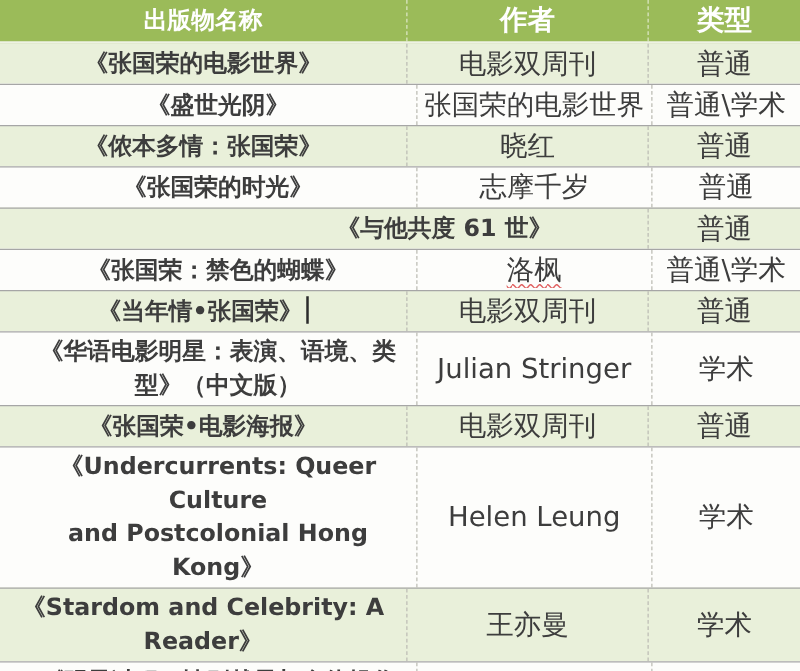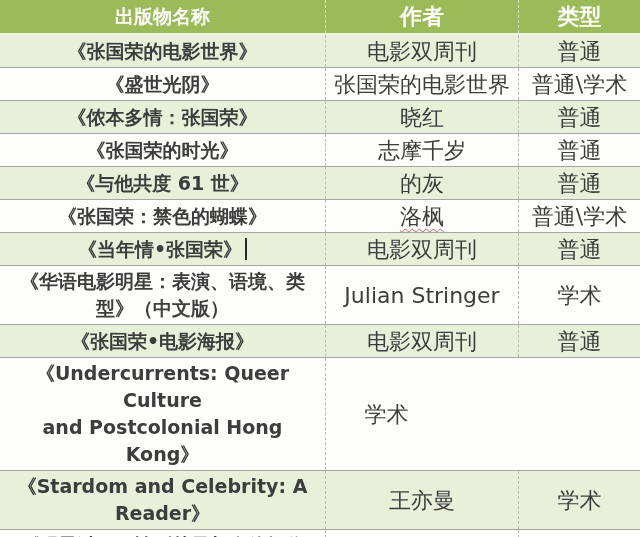--- a/index.html
+++ b/index.html
@@ -23,21 +23,21 @@
   }
   .row {
     display: flex;
     min-height: 32px;
     align-items: stretch;
   }
   .row.body + .row.body {
     border-top: 1px solid var(--row-border, #a6a6a6);
   }
   .row.shaded { background: var(--row-shaded-bg, #e9f0da); justify-content: flex-end; }
-  .row.plain  { background: var(--row-plain-bg, #fdfdfb); }
+  .row.plain  { background: var(--row-plain-bg, #fdfdfb); padding-left: 16px; }
   .row.header {
     background: var(--header-bg, #9bbb59);
     color: var(--header-text, #ffffff);
     font-weight: bold;
     font-size: 20px;
     min-height: 33px;
     border-bottom: 2px solid #eef2e4;
   }
   .cell {
     box-sizing: border-box;
@@ -109,21 +109,20 @@
           <div class="cell c-author"><span>晓红</span></div>
           <div class="cell c-type"><span>普通</span></div>
         </div>
         <div class="row body plain">
           <div class="cell c-name"><span>《张国荣的时光》</span></div>
           <div class="cell c-author"><span>志摩千岁</span></div>
           <div class="cell c-type"><span>普通</span></div>
         </div>
         <div class="row body shaded">
           <div class="cell c-name"><span>《与他共度 61 世》</span></div>
-          <div class="cell c-author"><span>的灰</span></div>
           <div class="cell c-type"><span>普通</span></div>
         </div>
         <div class="row body plain">
           <div class="cell c-name"><span>《张国荣：禁色的蝴蝶》</span></div>
           <div class="cell c-author"><span class="misspelled">洛枫</span></div>
           <div class="cell c-type"><span>普通\学术</span></div>
         </div>
         <div class="row body shaded">
           <div class="cell c-name"><span>《当年情•张国荣》<span class="text-cursor"></span></span></div>
           <div class="cell c-author"><span>电影双周刊</span></div>
@@ -136,20 +135,21 @@
           <div class="cell c-type"><span>学术</span></div>
         </div>
         <div class="row body shaded">
           <div class="cell c-name"><span>《张国荣•电影海报》</span></div>
           <div class="cell c-author"><span>电影双周刊</span></div>
           <div class="cell c-type"><span>普通</span></div>
         </div>
         <div class="row body plain">
           <div class="cell c-name"><span>《Undercurrents: Queer Culture
 and Postcolonial Hong Kong》</span></div>
+          <div class="cell c-author"><span>Helen Leung</span></div>
           <div class="cell c-type"><span>学术</span></div>
         </div>
         <div class="row body shaded">
           <div class="cell c-name"><span>《Stardom and Celebrity: A
 Reader》</span></div>
           <div class="cell c-author"><span>王亦曼</span></div>
           <div class="cell c-type"><span>学术</span></div>
         </div>
         <div class="row body plain">
           <div class="cell c-name"><span>《明星过程、性别越界与身体操作

